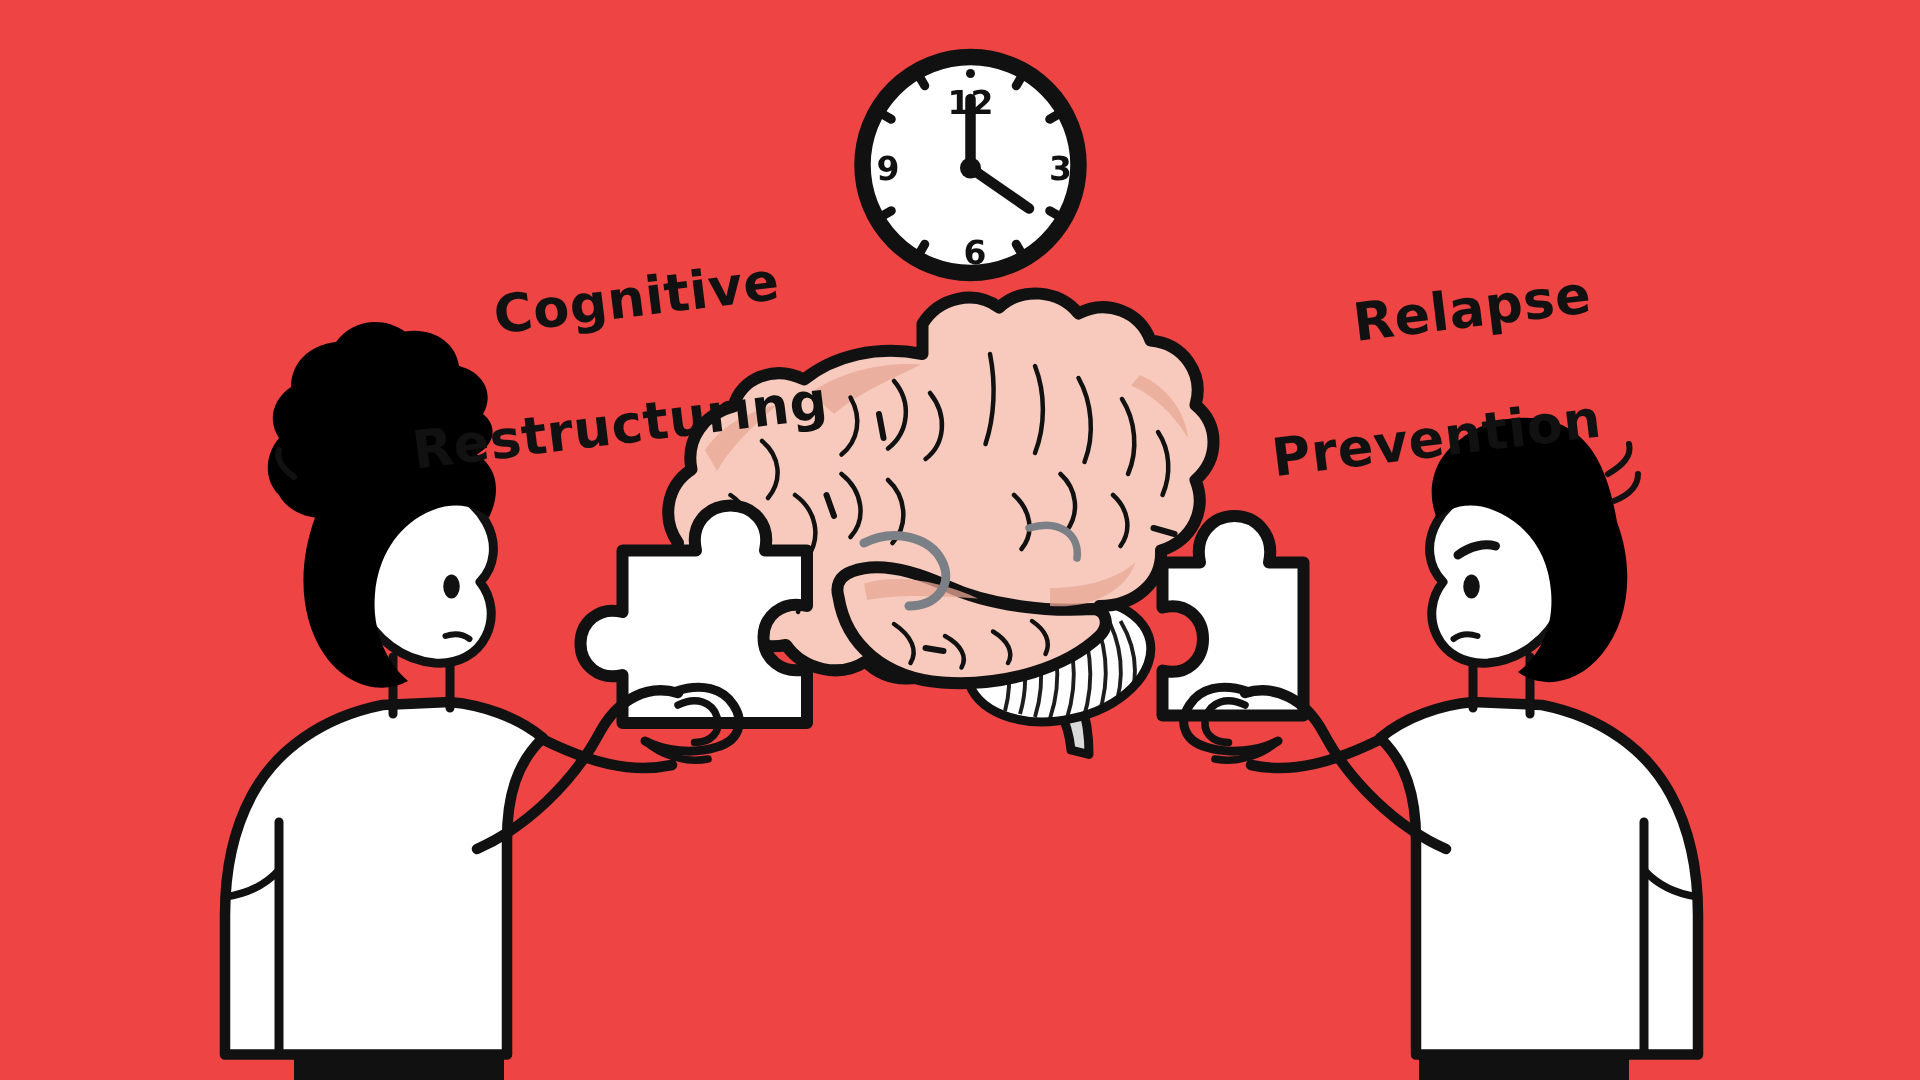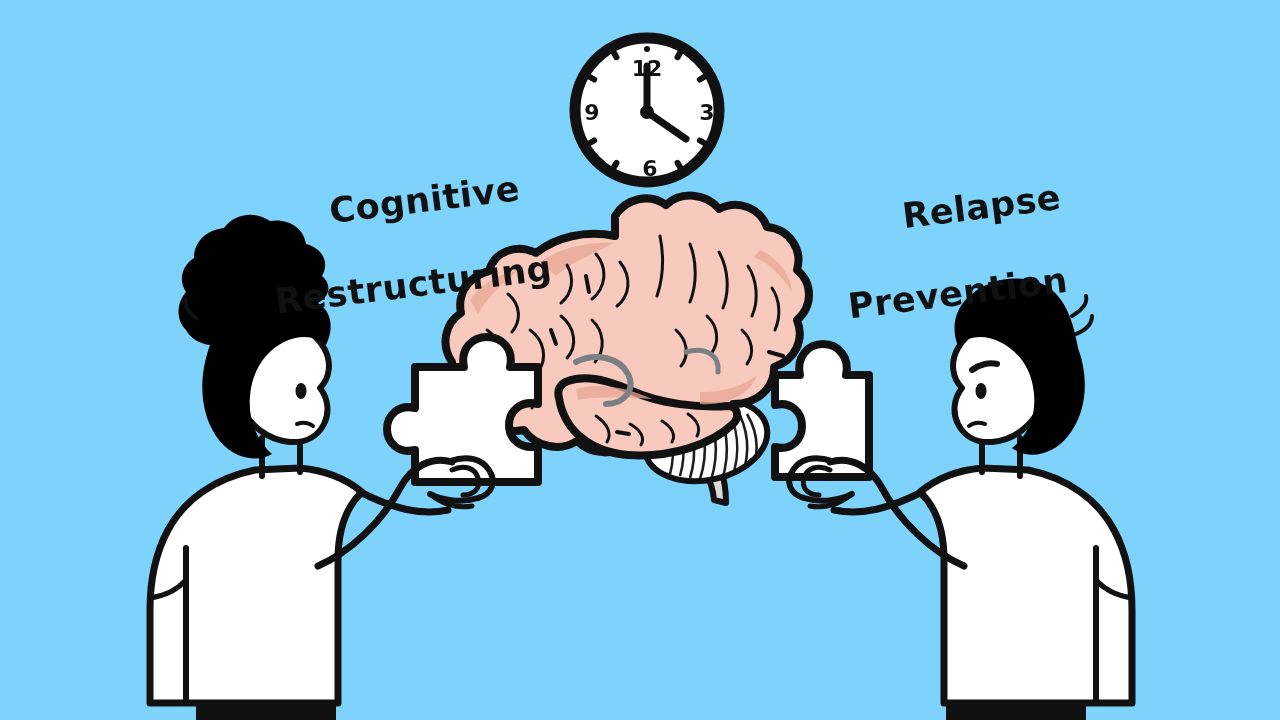--- a/index.html
+++ b/index.html
@@ -5,21 +5,21 @@
 <style>
   html, body {
     margin: 0;
     padding: 0;
     background: #ffffff;
   }
   #scene {
     position: relative;
     width: 1280px;
     height: 720px;
-    background: #7dd3fc;
+    background: #ef4444;
     overflow: hidden;
     font-family: "DejaVu Sans", sans-serif;
   }
   #scene svg.layer {
     position: absolute;
     top: 0;
     left: 0;
     width: 1280px;
     height: 720px;
   }

